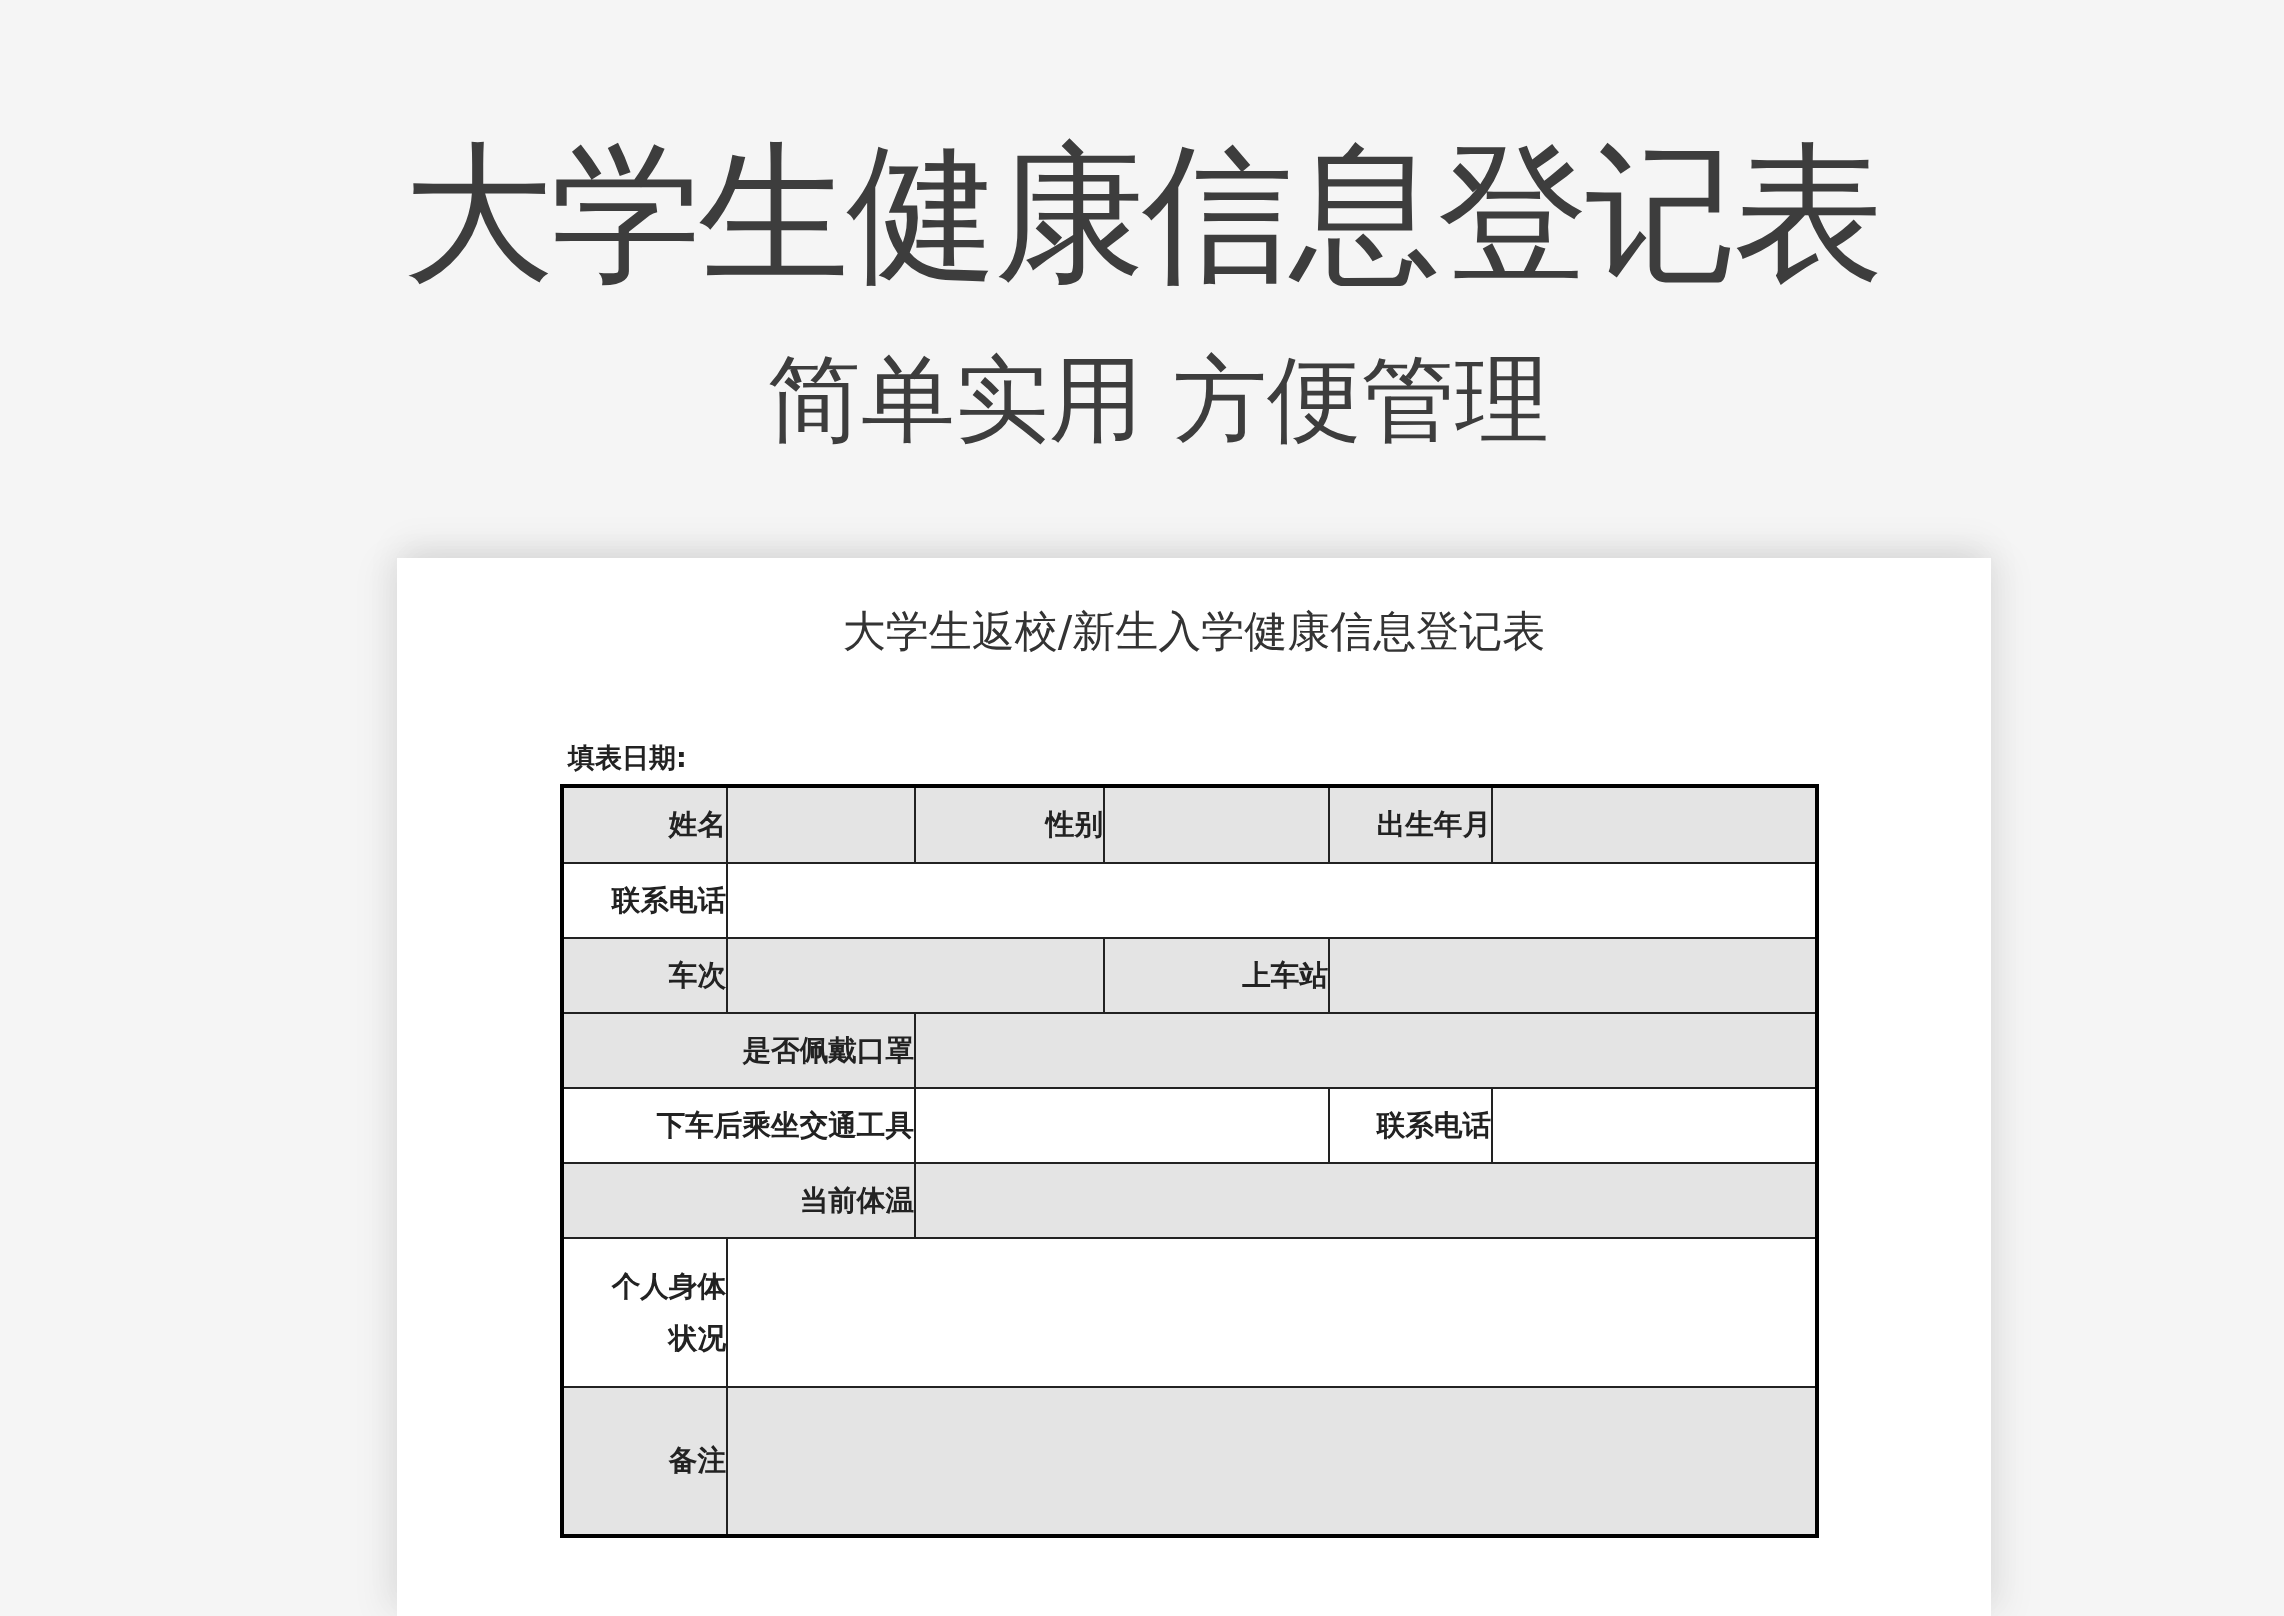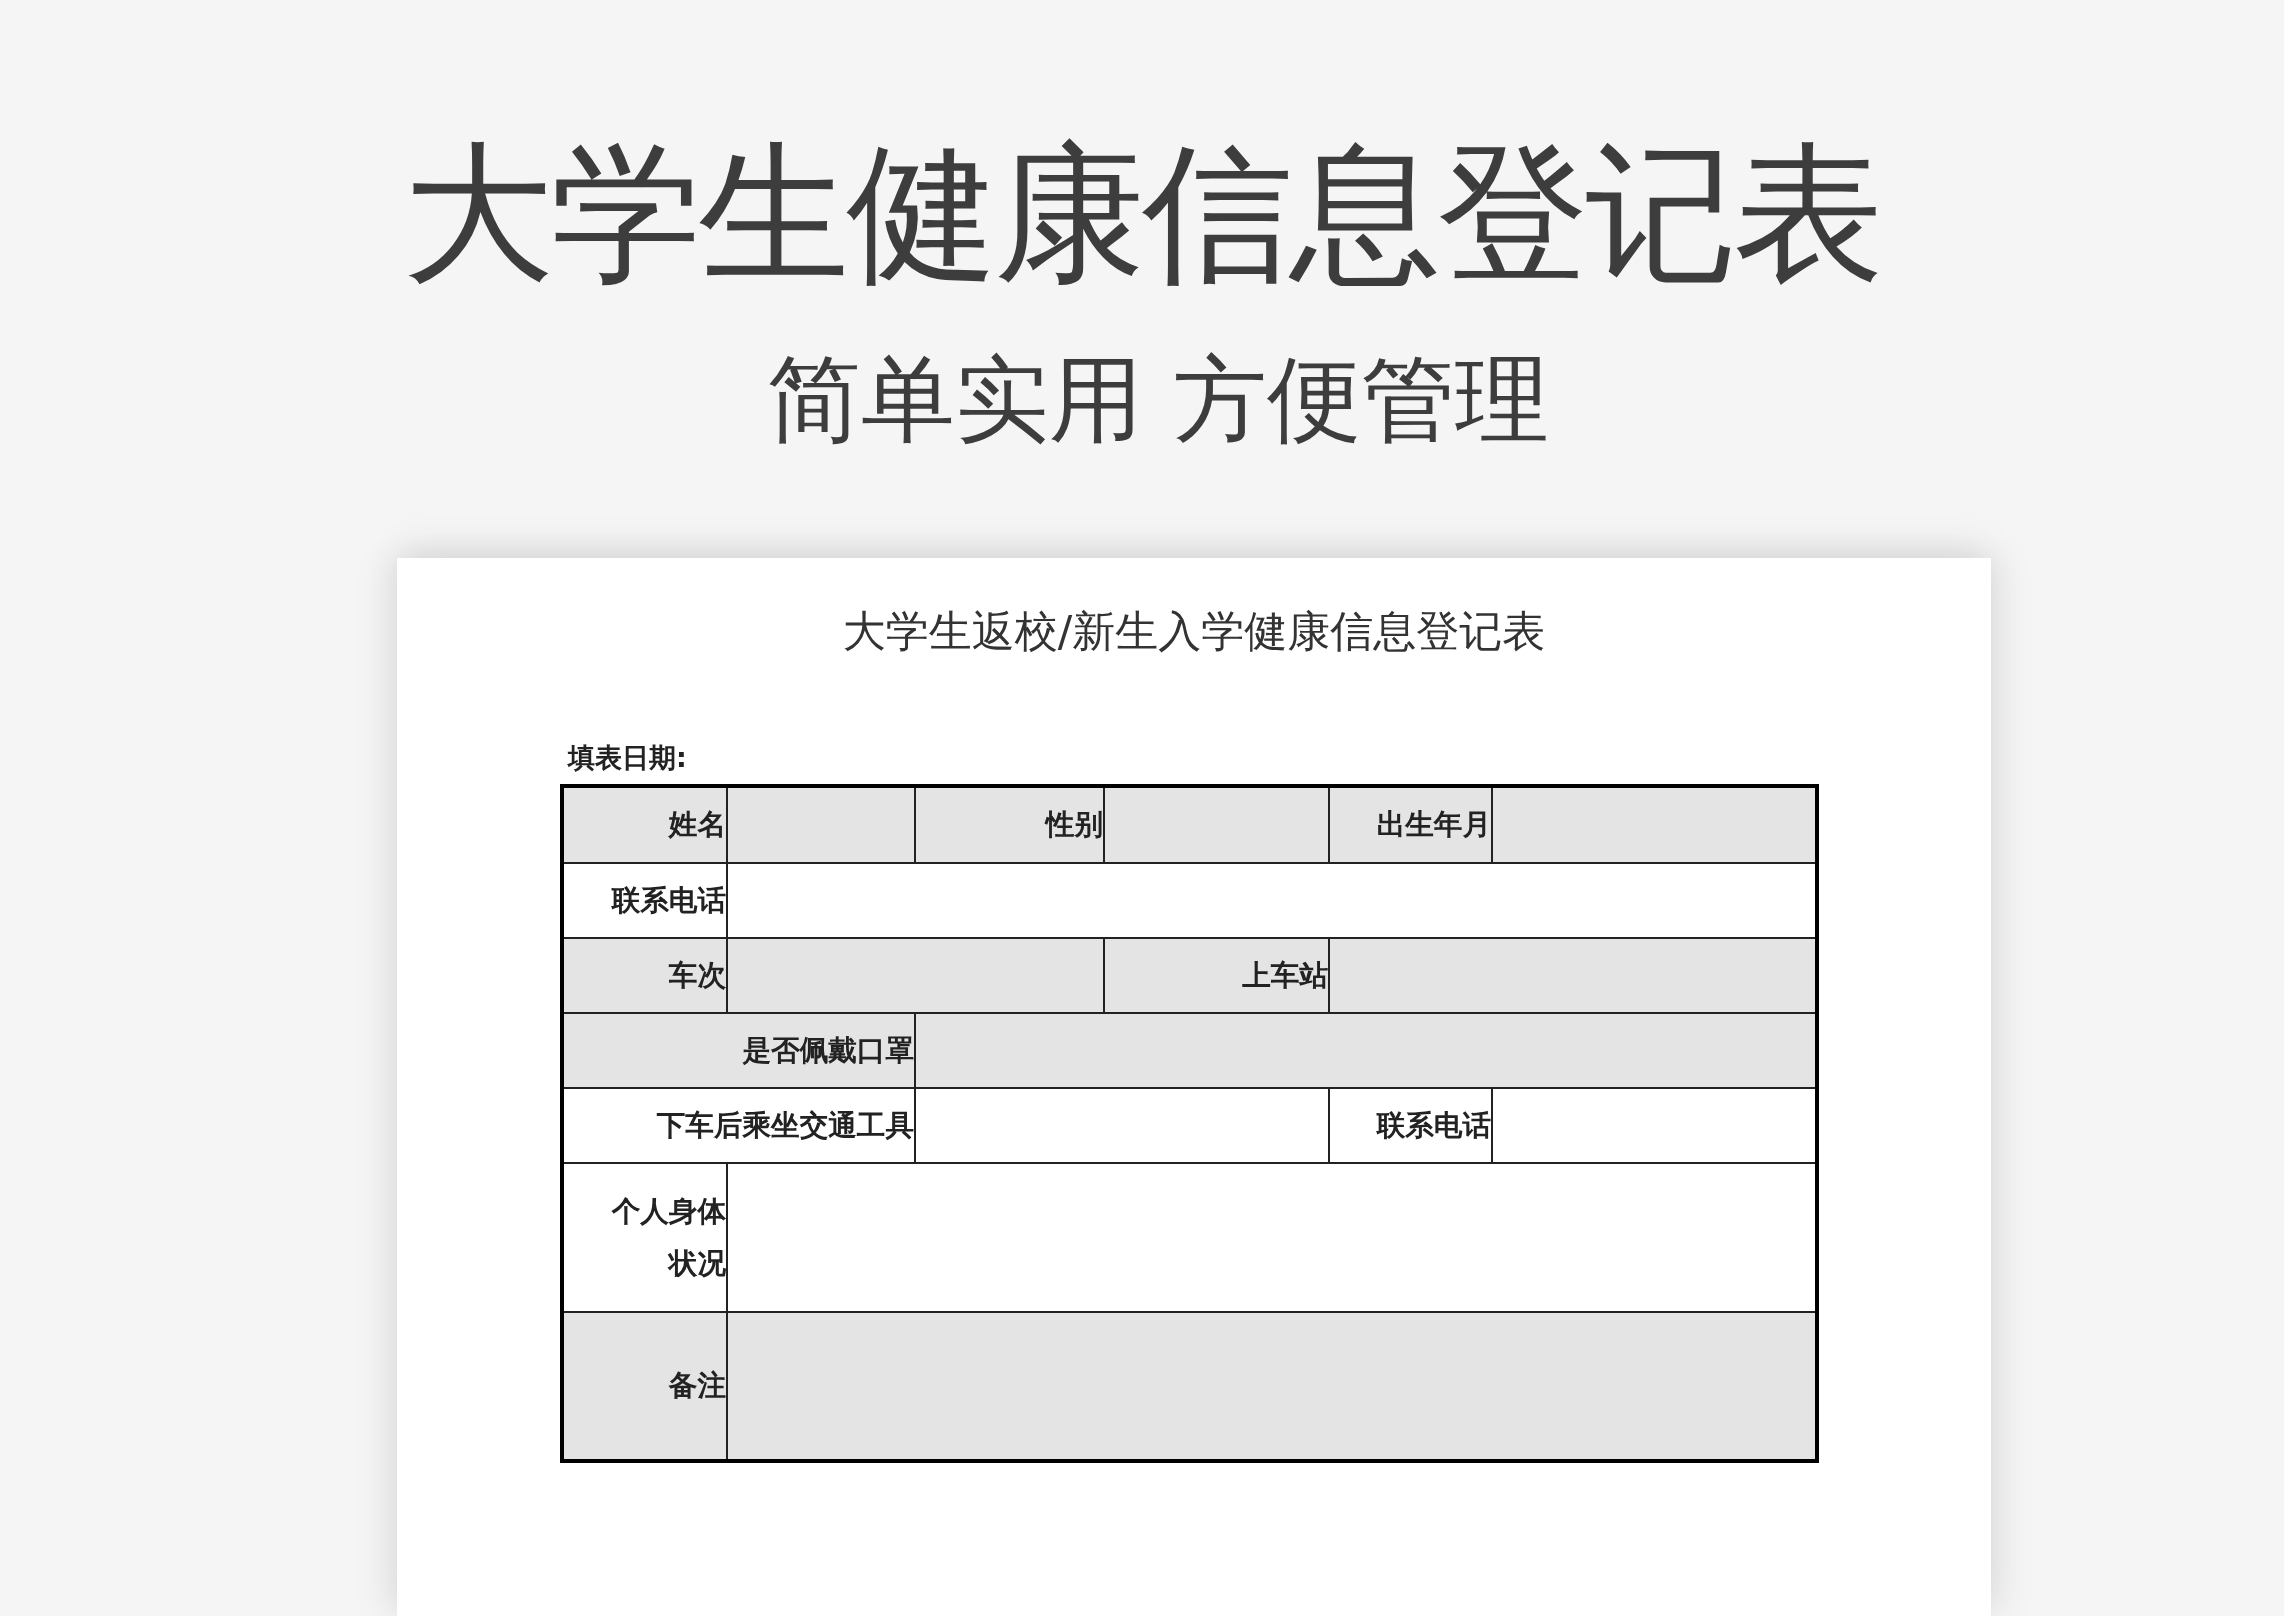--- a/index.html
+++ b/index.html
@@ -88,20 +88,24 @@
     <tr class="shade" style="height:75px">
       <td colspan="2">是否佩戴口罩</td>
       <td class="value" colspan="4"></td>
     </tr>
     <tr class="plain" style="height:75px">
       <td colspan="2">下车后乘坐交通工具</td>
       <td class="value" colspan="2"></td>
       <td>联系电话</td>
       <td class="value"></td>
     </tr>
+    <tr class="shade" style="height:75px">
+      <td colspan="2">当前体温</td>
+      <td class="value" colspan="4"></td>
+    </tr>
     <tr class="plain" style="height:149px">
       <td>
         <div>个人身体</div>
         <div>状况</div>
       </td>
       <td class="value" colspan="5"></td>
     </tr>
     <tr class="shade" style="height:149px">
       <td>备注</td>
       <td class="value" colspan="5"></td>

